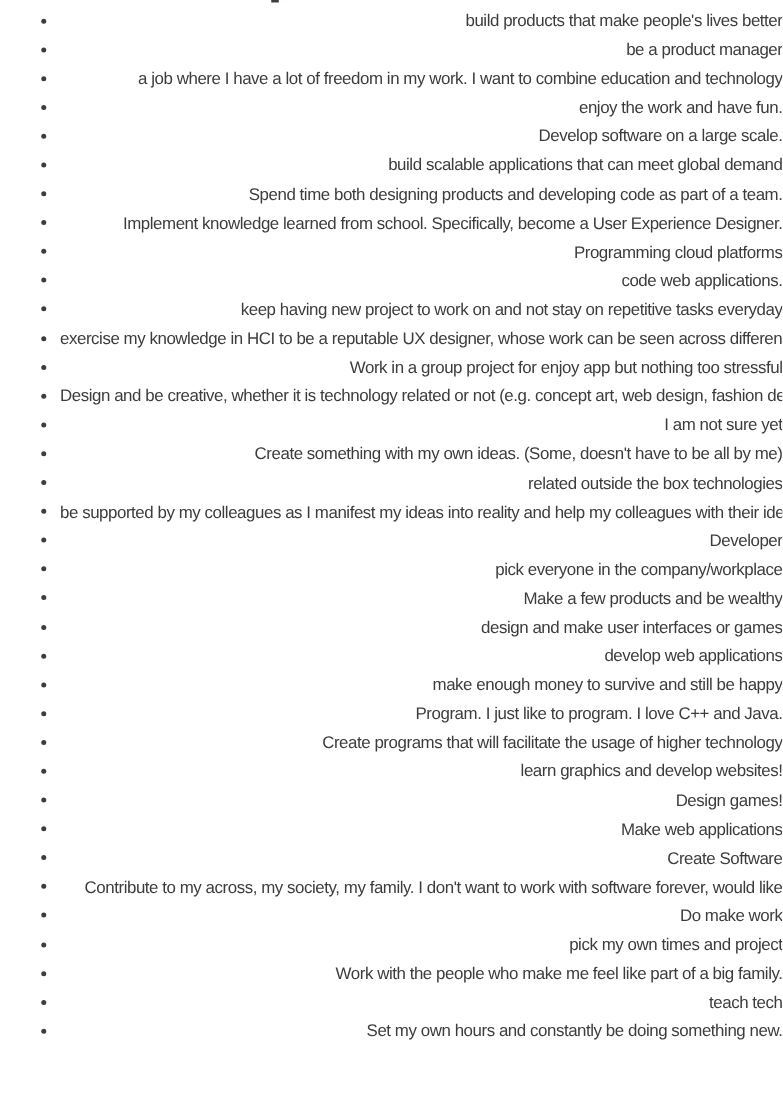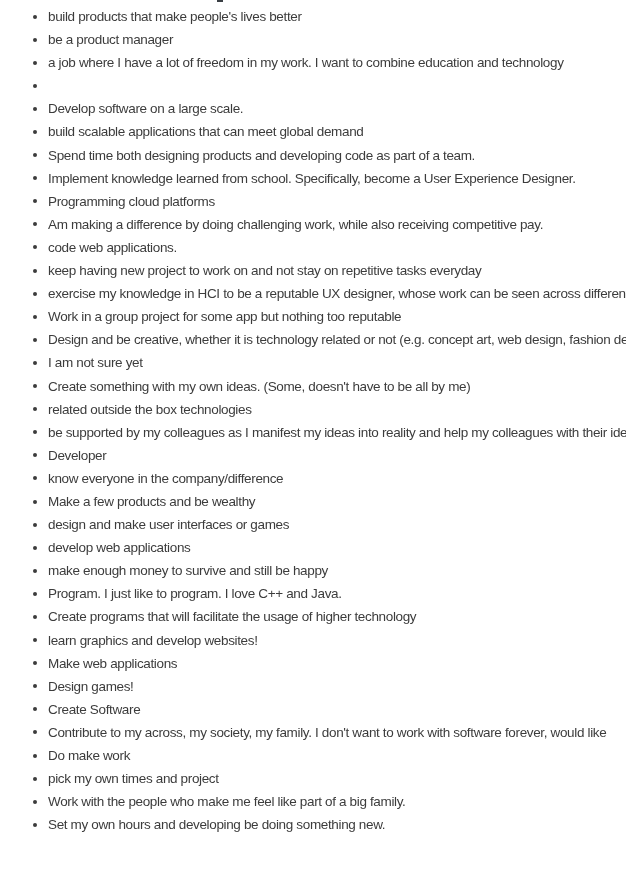--- a/index.html
+++ b/index.html
@@ -19,20 +19,21 @@
     left: 217px;
     top: 0;
     width: 6px;
     height: 2px;
     background: #3a3f44;
   }
   ul.responses {
     margin: 5px 0 0 0;
     padding: 0;
     list-style: none;
+    text-align: right;
   }
   ul.responses li {
     position: relative;
     box-sizing: border-box;
     width: 626px;
     padding-left: 48px;
     height: 23.1px;
     line-height: 23.1px;
     font-size: 13.5px;
     letter-spacing: -0.35px;
@@ -67,20 +68,21 @@
     <span>be a product manager</span>
   </li>
 
   <li>
     <span class="bullet"></span>
     <span>a job where I have a lot of freedom in my work. I want to combine education and technology</span>
   </li>
 
   <li>
     <span class="bullet"></span>
+    <span>enjoy the work and have fun.</span>
   </li>
 
   <li>
     <span class="bullet"></span>
     <span>Develop software on a large scale.</span>
   </li>
 
   <li>
     <span class="bullet"></span>
     <span>build scalable applications that can meet global demand</span>
@@ -94,43 +96,39 @@
   <li>
     <span class="bullet"></span>
     <span>Implement knowledge learned from school. Specifically, become a User Experience Designer.</span>
   </li>
 
   <li>
     <span class="bullet"></span>
     <span>Programming cloud platforms</span>
   </li>
 
-  <li>
-    <span class="bullet"></span>
-    <span>Am making a difference by doing challenging work, while also receiving competitive pay.</span>
-  </li>
 
   <li>
     <span class="bullet"></span>
     <span>code web applications.</span>
   </li>
 
   <li>
     <span class="bullet"></span>
     <span>keep having new project to work on and not stay on repetitive tasks everyday</span>
   </li>
 
   <li>
     <span class="bullet"></span>
     <span>exercise my knowledge in HCI to be a reputable UX designer, whose work can be seen across different</span>
   </li>
 
   <li>
     <span class="bullet"></span>
-    <span>Work in a group project for some app but nothing too reputable</span>
+    <span>Work in a group project for enjoy app but nothing too stressful</span>
   </li>
 
   <li>
     <span class="bullet"></span>
     <span>Design and be creative, whether it is technology related or not (e.g. concept art, web design, fashion design</span>
   </li>
 
   <li>
     <span class="bullet"></span>
     <span>I am not sure yet</span>
@@ -151,21 +149,21 @@
     <span>be supported by my colleagues as I manifest my ideas into reality and help my colleagues with their ideas</span>
   </li>
 
   <li>
     <span class="bullet"></span>
     <span>Developer</span>
   </li>
 
   <li>
     <span class="bullet"></span>
-    <span>know everyone in the company/difference</span>
+    <span>pick everyone in the company/workplace</span>
   </li>
 
   <li>
     <span class="bullet"></span>
     <span>Make a few products and be wealthy</span>
   </li>
 
   <li>
     <span class="bullet"></span>
     <span>design and make user interfaces or games</span>
@@ -191,30 +189,30 @@
     <span>Create programs that will facilitate the usage of higher technology</span>
   </li>
 
   <li>
     <span class="bullet"></span>
     <span>learn graphics and develop websites!</span>
   </li>
 
   <li>
     <span class="bullet"></span>
+    <span>Design games!</span>
+  </li>
+
+  <li>
+    <span class="bullet"></span>
     <span>Make web applications</span>
   </li>
 
   <li>
     <span class="bullet"></span>
-    <span>Design games!</span>
-  </li>
-
-  <li>
-    <span class="bullet"></span>
     <span>Create Software</span>
   </li>
 
   <li>
     <span class="bullet"></span>
     <span>Contribute to my across, my society, my family. I don't want to work with software forever, would like</span>
   </li>
 
   <li>
     <span class="bullet"></span>
@@ -225,18 +223,22 @@
     <span class="bullet"></span>
     <span>pick my own times and project</span>
   </li>
 
   <li>
     <span class="bullet"></span>
     <span>Work with the people who make me feel like part of a big family.</span>
   </li>
 
 
-
-  <li>
-    <span class="bullet"></span>
-    <span>Set my own hours and developing be doing something new.</span>
+  <li>
+    <span class="bullet"></span>
+    <span>teach tech</span>
+  </li>
+
+  <li>
+    <span class="bullet"></span>
+    <span>Set my own hours and constantly be doing something new.</span>
   </li>
 </ul>
 
 </body></html>

